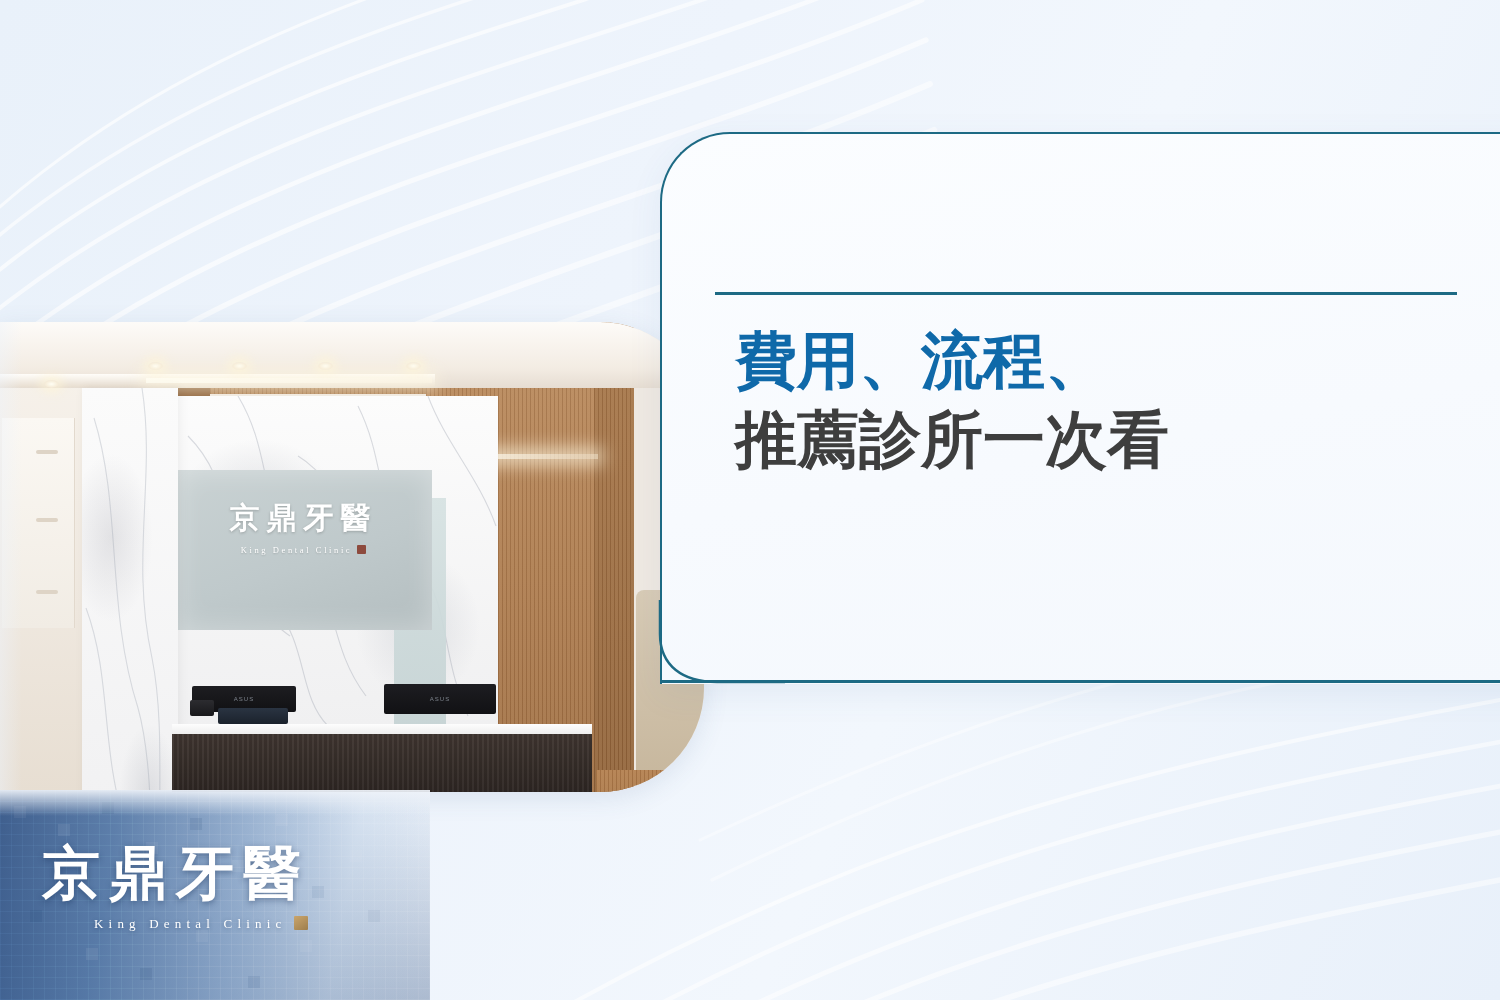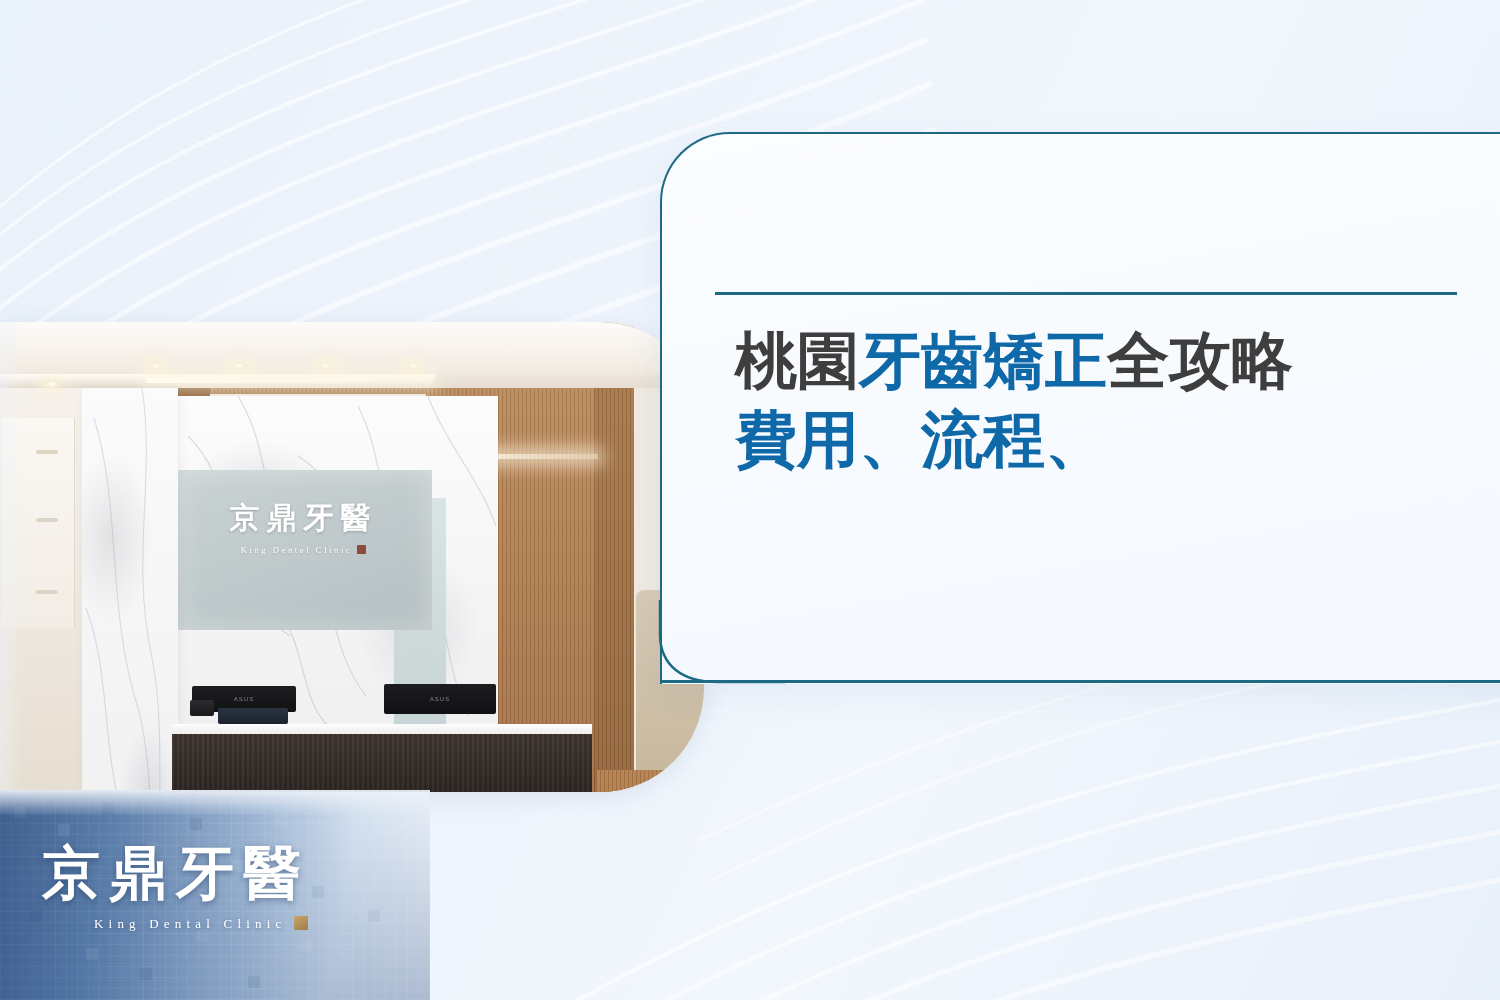--- a/index.html
+++ b/index.html
@@ -347,17 +347,17 @@
   </div>
 
   <div class="card"></div>
   <svg class="card-bottomcurve" viewBox="0 0 130 84" aria-hidden="true">
     <path d="M5,0 L5,34 C5,66 28,82 62,82 L130,82" fill="none" stroke="#1d6a84" stroke-width="2.5"></path>
   </svg>
   <div class="card-bottomline"></div>
 
   <div class="rule"></div>
   <div class="headline">
-      <span class="ln"><span>桃園</span><span class="hl">牙齒矯正</span><span>全攻略</span></span>
       <span class="ln"><span class="hl">費用、流程、</span></span>
+      <span class="ln"><span>推薦診所一次看</span></span>
     </div>
 
 </div>
 
 </body></html>

